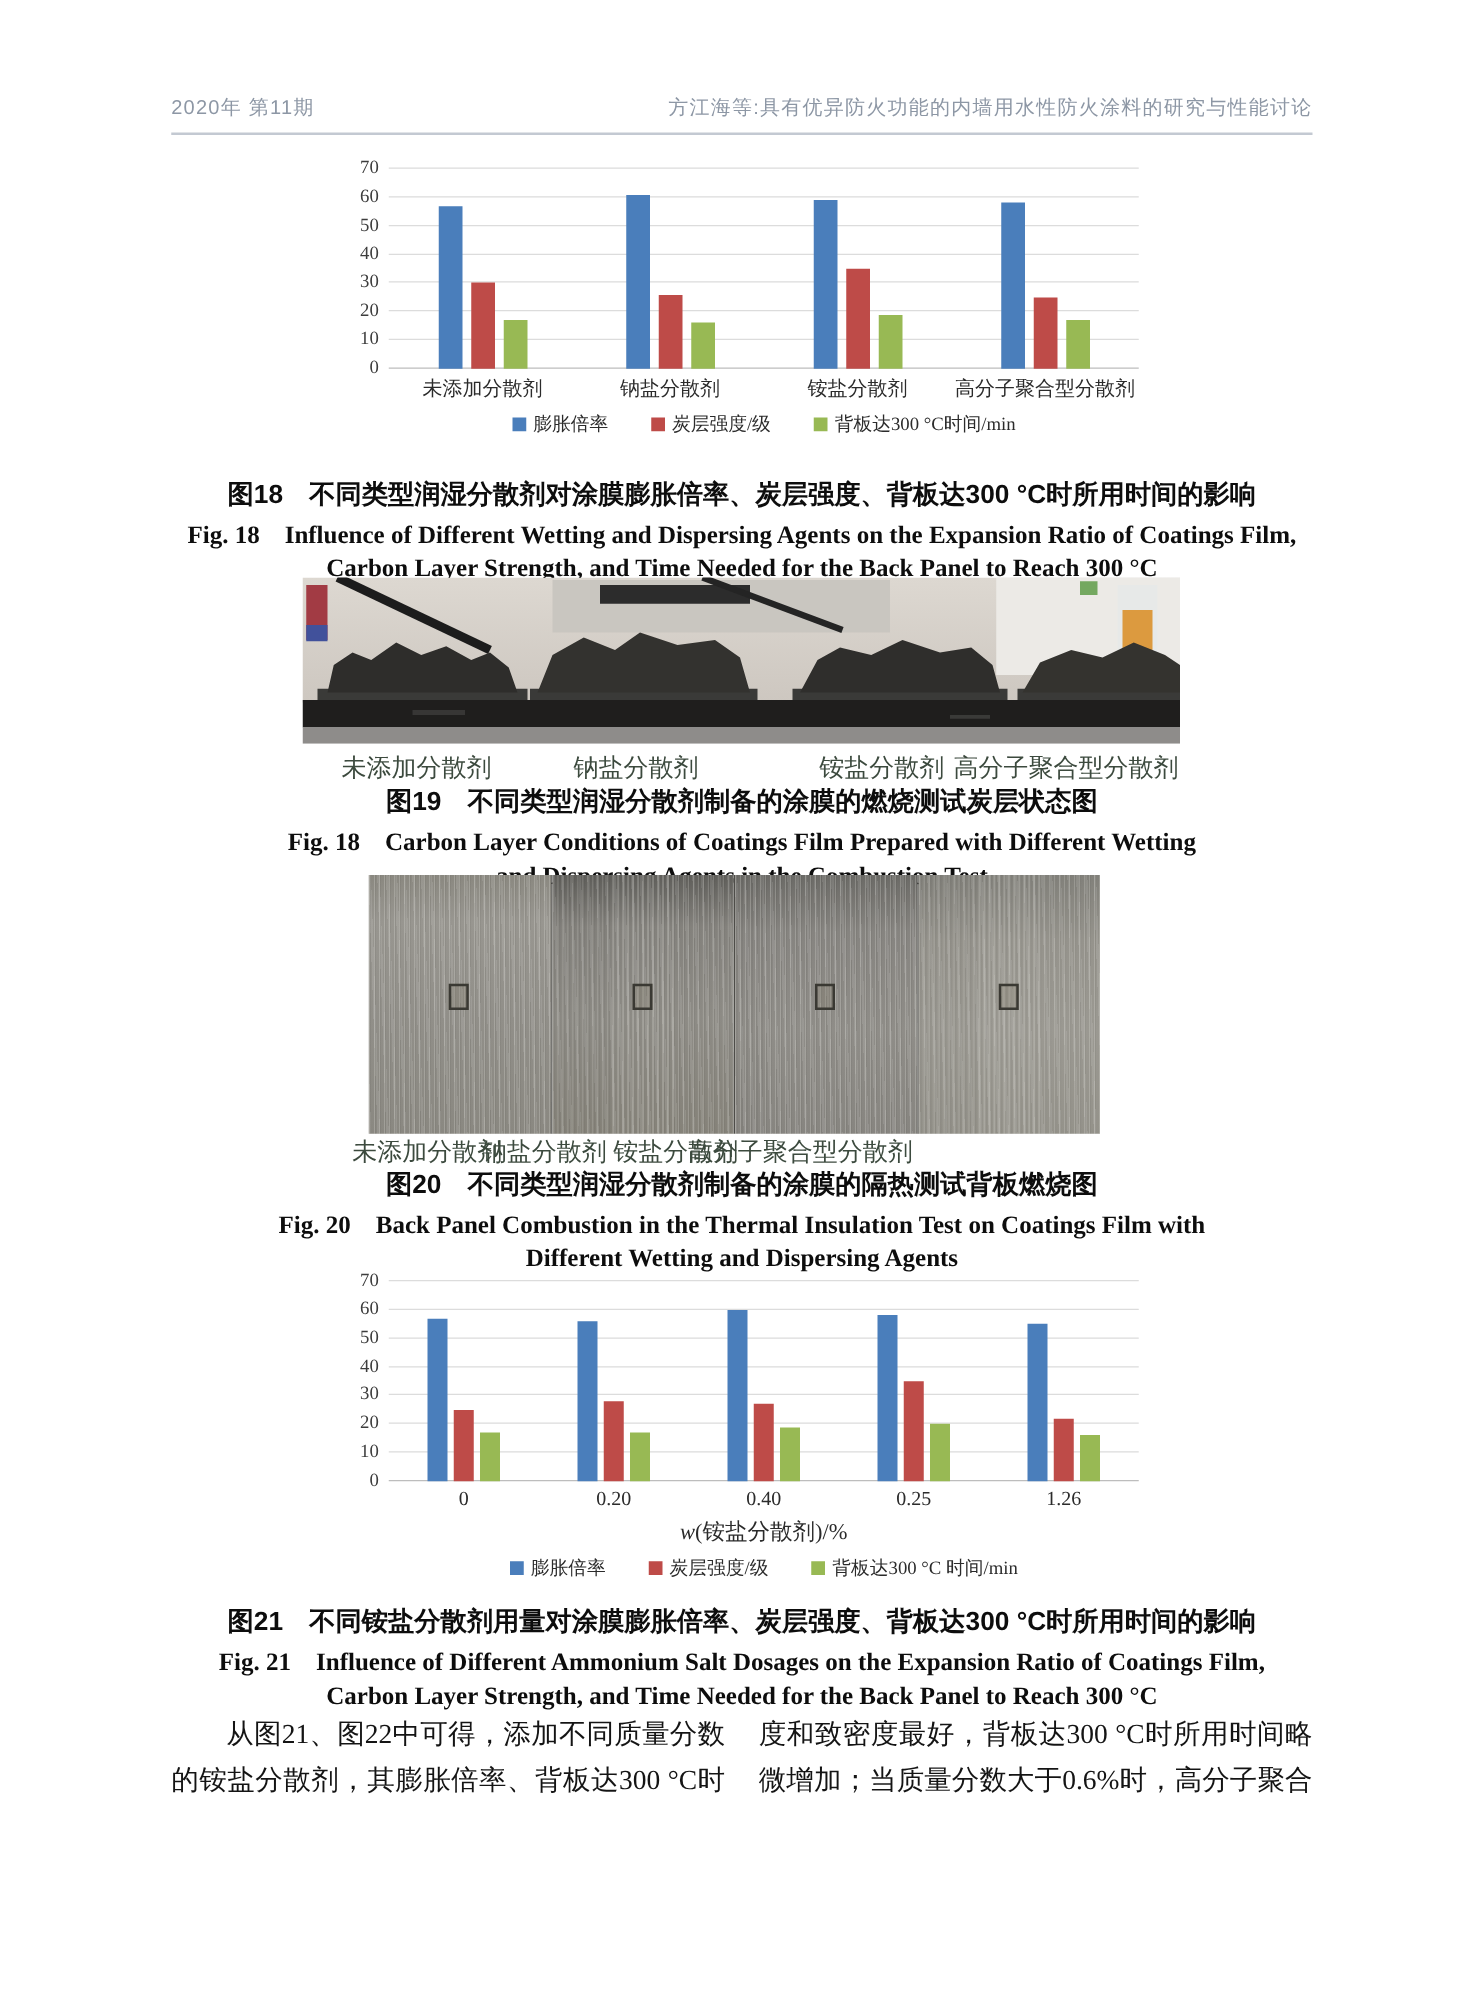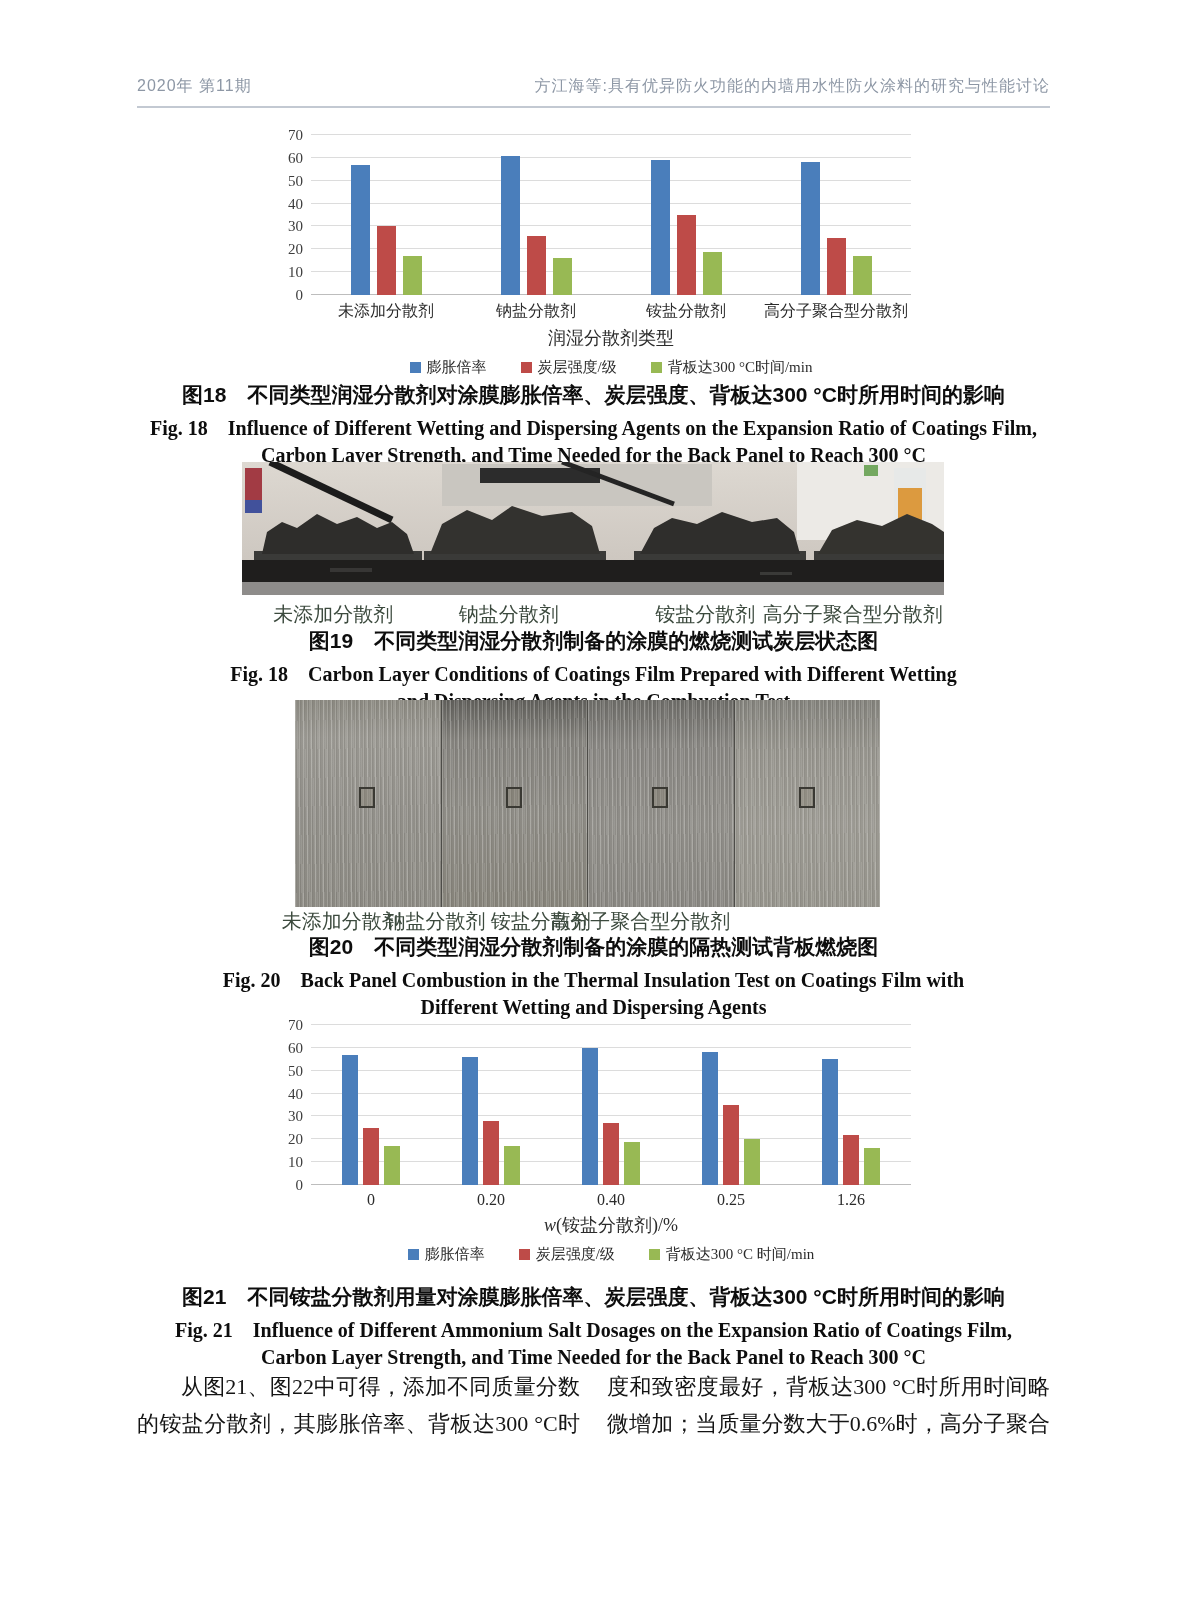--- a/index.html
+++ b/index.html
@@ -149,21 +149,20 @@
             </div>
           </div>
         </div>
     </div>
     <div class="x-cats">
         <div class="xcat">未添加分散剂</div>
         <div class="xcat">钠盐分散剂</div>
         <div class="xcat">铵盐分散剂</div>
         <div class="xcat">高分子聚合型分散剂</div>
       </div>
-    <div class="x-title">润湿分散剂类型</div>
     <div class="legend">
         <span class="legend-item">
           <span class="swatch" style="background: rgb(74, 126, 187);"></span>
           <span>膨胀倍率</span>
         </span>
         <span class="legend-item">
           <span class="swatch" style="background: rgb(190, 75, 72);"></span>
           <span>炭层强度/级</span>
         </span>
         <span class="legend-item">

